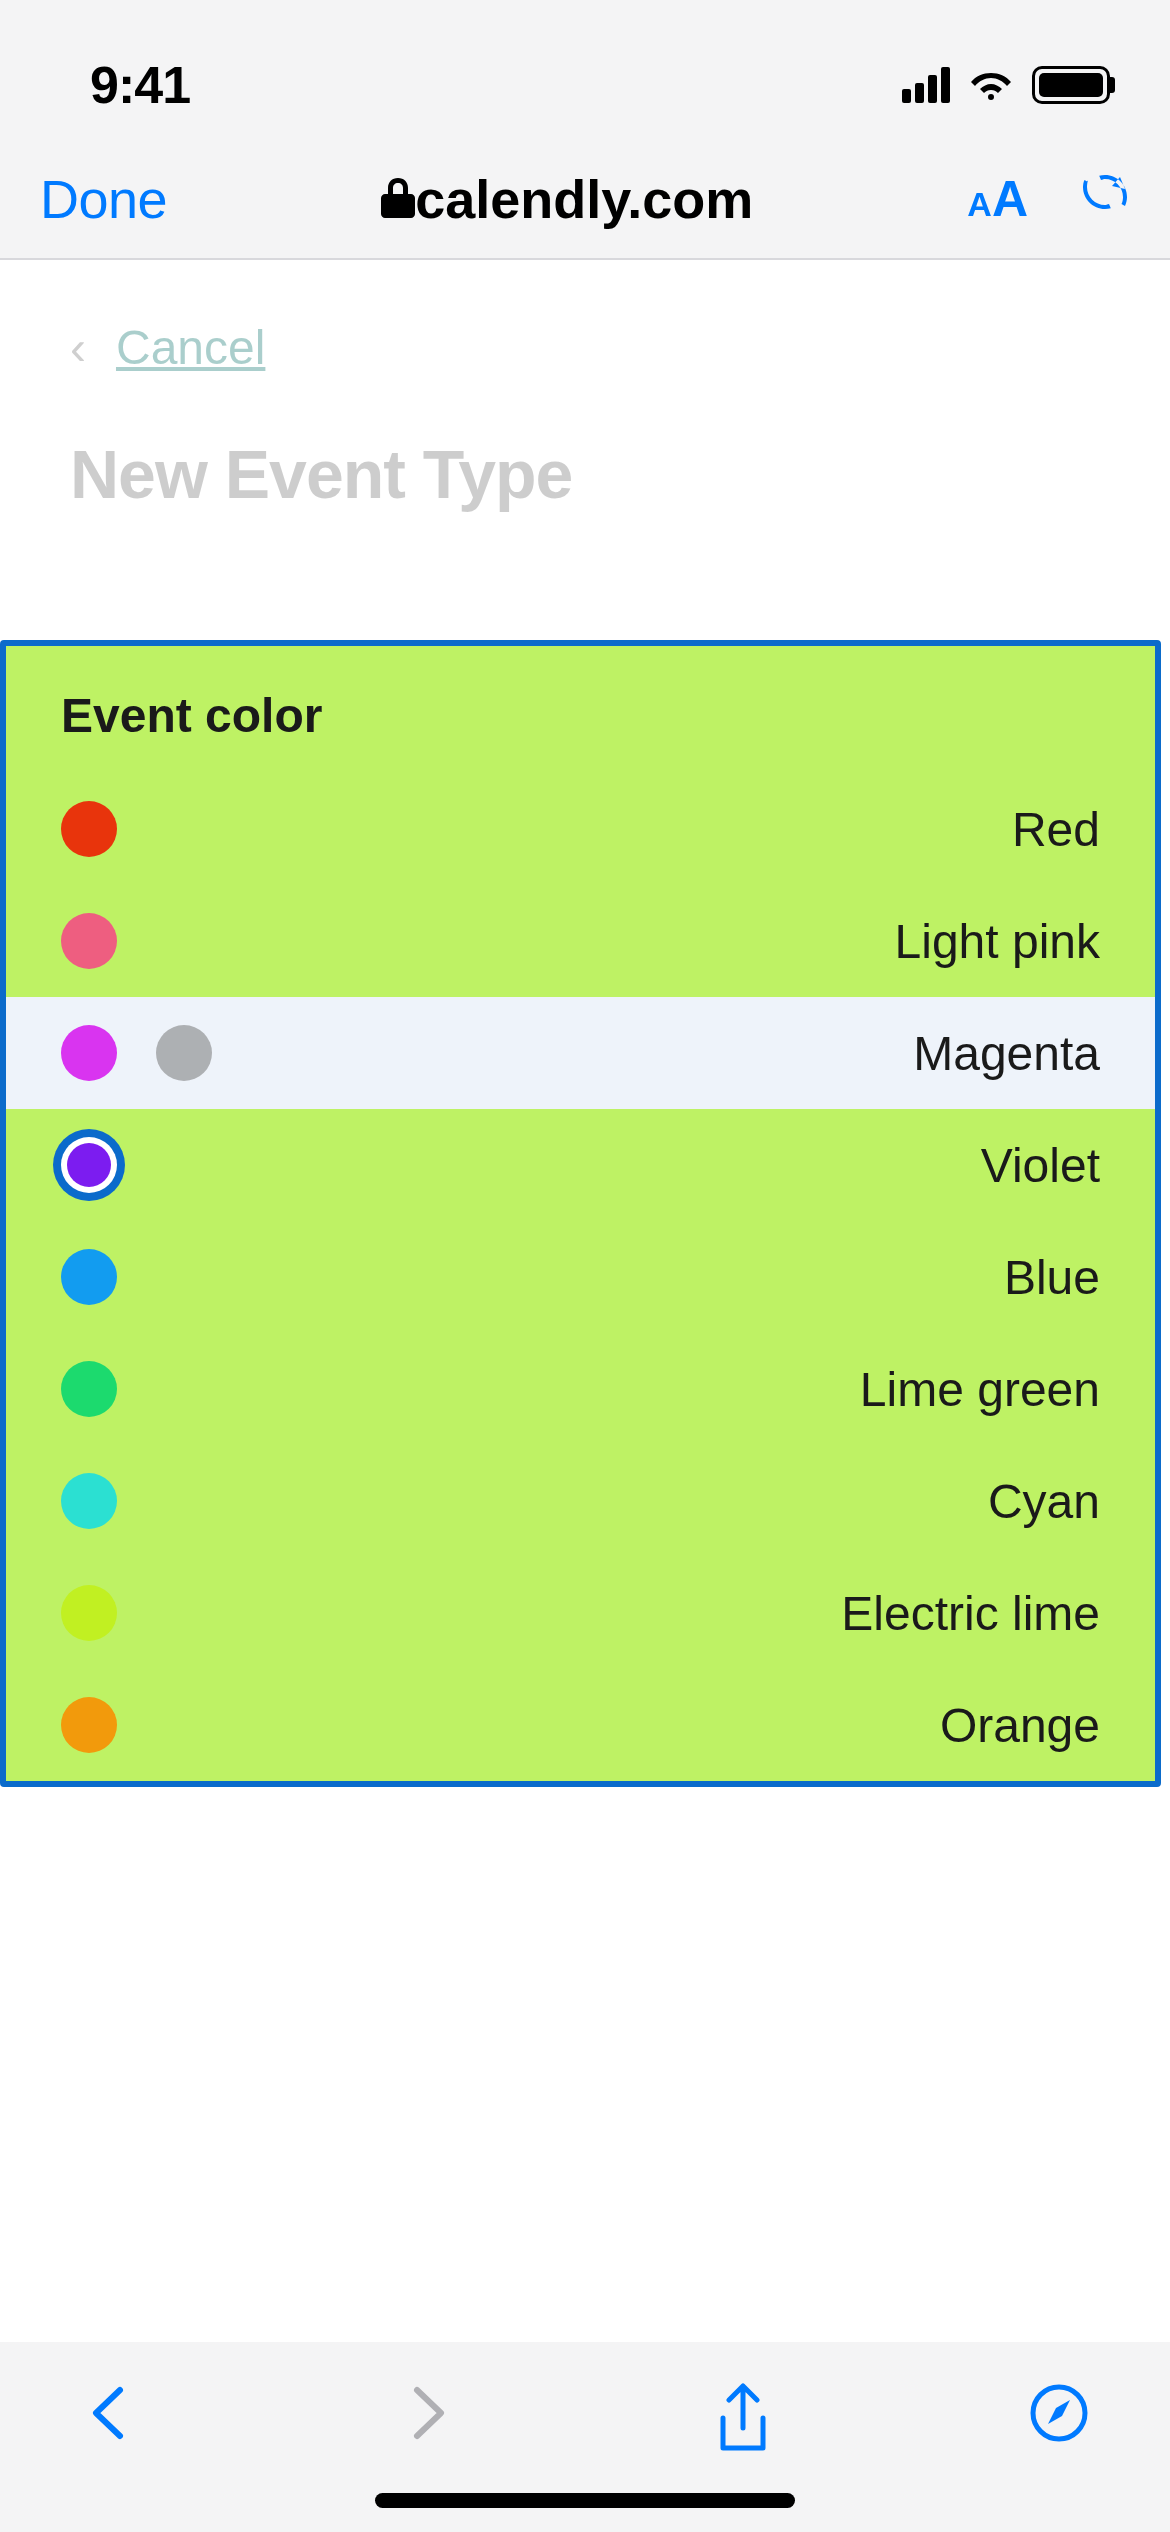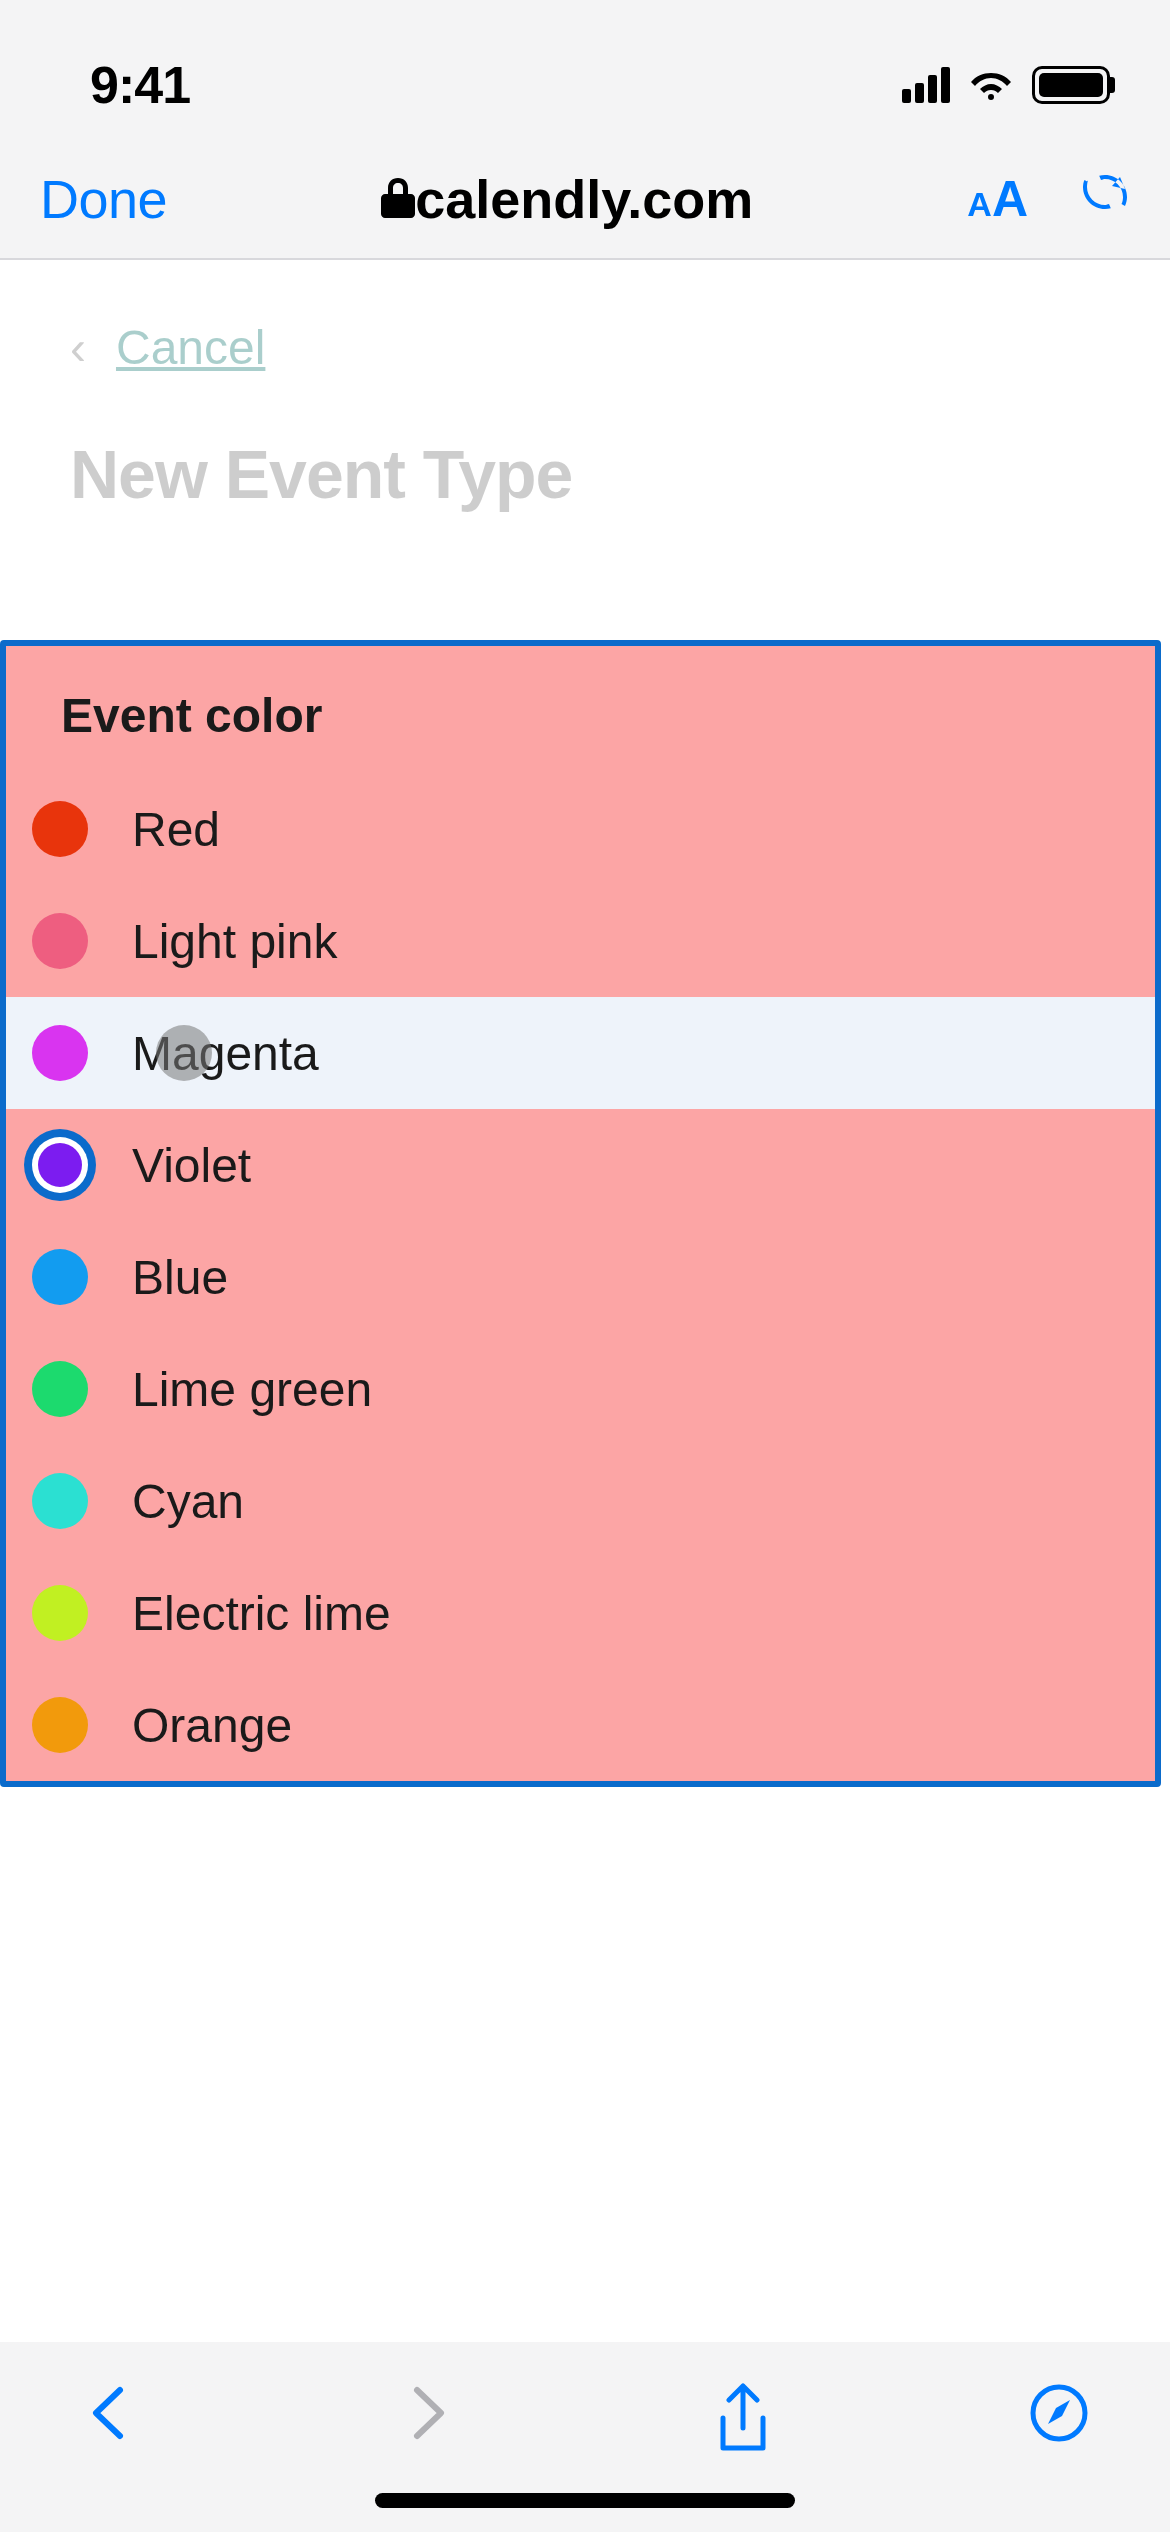--- a/index.html
+++ b/index.html
@@ -140,36 +140,37 @@
       color: #737373;
       letter-spacing: -1px;
     }
     
     .color-panel {
       position: absolute;
       top: 380px;
       left: 0;
       right: 9px;
       border: 6px solid #0b6bcb;
-      background: #fca5a5;
+      background: #bef264;
       border-radius: 4px;
     }
     .panel-heading {
       font-size: 48px;
       font-weight: 700;
       padding: 42px 55px 30px;
       color: #1a1a1a;
     }
     .color-option {
       display: flex;
       align-items: center;
       gap: 44px;
-      padding: 28px 26px;
+      padding: 28px 55px;
       cursor: pointer;
       position: relative;
+      justify-content: space-between;
     }
     .color-option.highlighted {
       background: #eef3fa;
     }
     .color-swatch {
       width: 56px;
       height: 56px;
       border-radius: 50%;
       flex-shrink: 0;
     }

